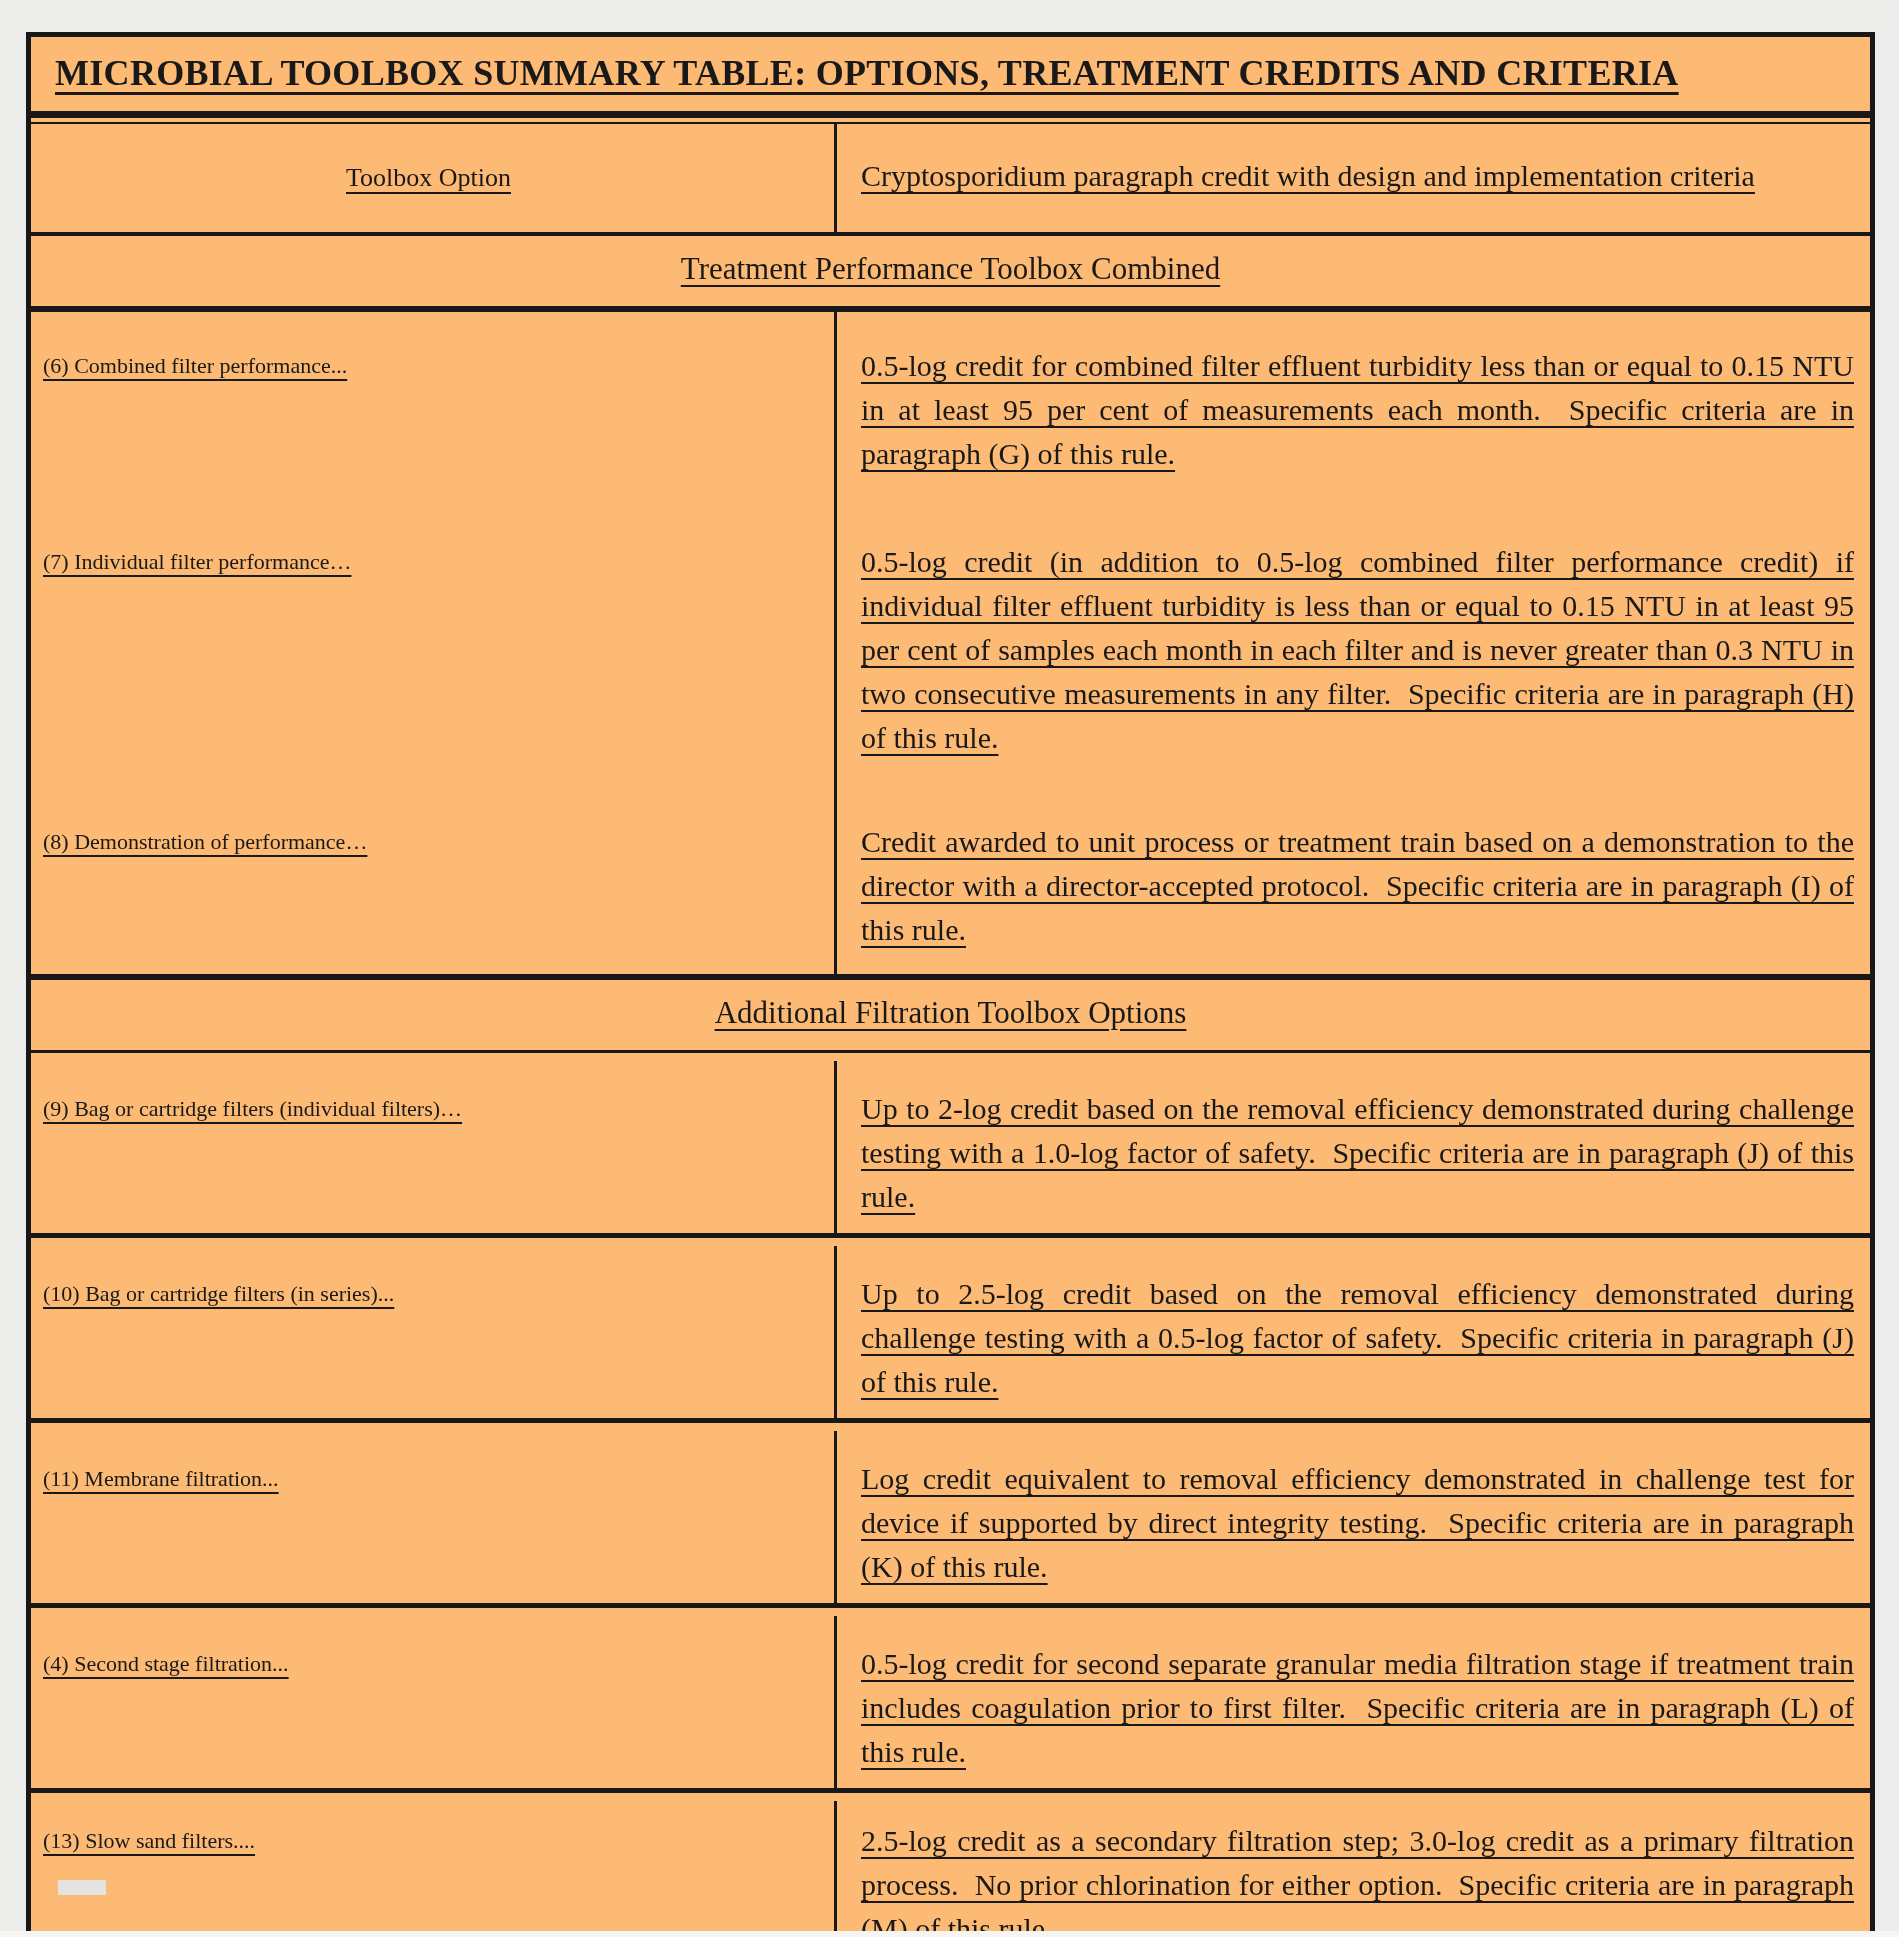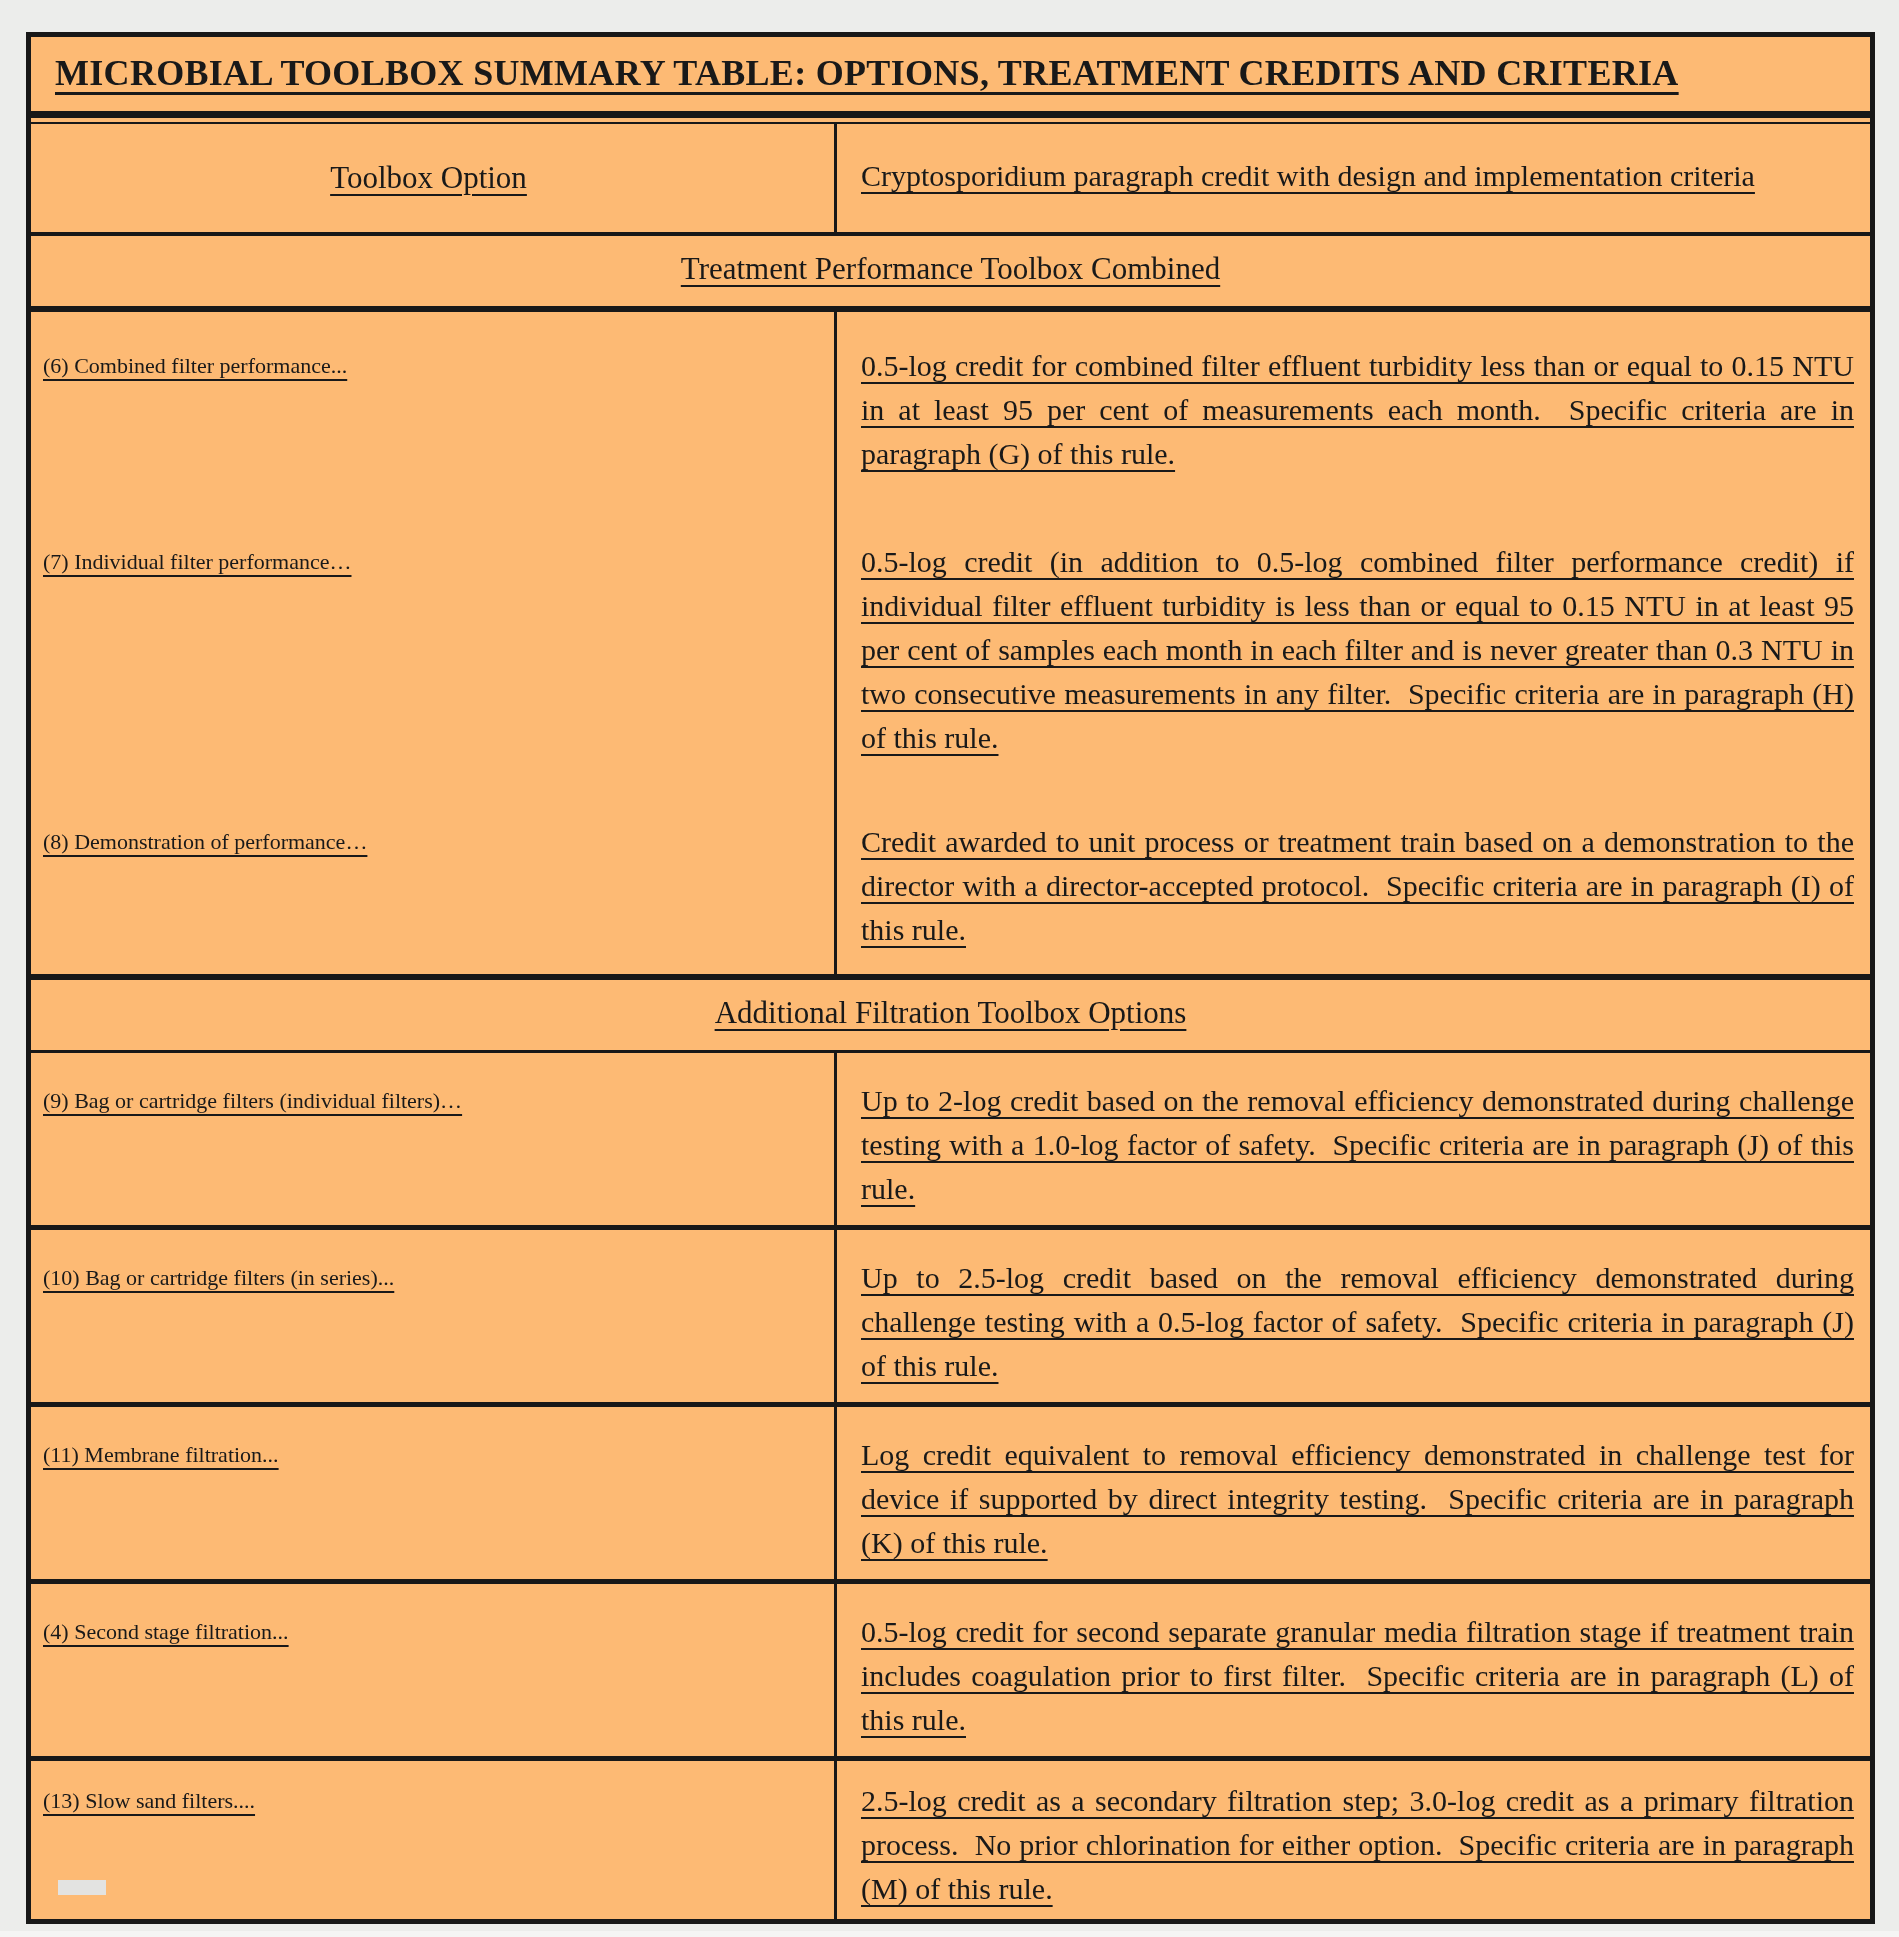--- a/index.html
+++ b/index.html
@@ -80,34 +80,34 @@
     font-size: 31px;
   }
   .sh-a { border-bottom: 6px solid #181818; }
   .sh-b { border-top: 6px solid #181818; border-bottom: 3px solid #181818; }
   
   .pair.p1 .cL, .pair.p1 .cR { padding-top: 32px; }
   .pair.p1 .cR { padding-bottom: 64px; }
   .pair.p2 .cR { padding-bottom: 60px; }
   .pair.p3 .cR { padding-bottom: 22px; }
   
-  .row .cL, .row .cR { padding-top: 26px; padding-bottom: 14px; }
+  .row .cL, .row .cR { padding-top: 26px; padding-bottom: 14px; margin-top: 8px; }
   .row + .row { border-top: 5px solid #181818; }
   .row.tight .cL, .row.tight .cR { padding-top: 18px; padding-bottom: 8px; }
   
   .u {
     text-decoration: underline;
     text-decoration-thickness: 2px;
     text-underline-offset: 6px;
   }
   .lbl {
     font-size: 22px;
     line-height: 44px;
   }
-  .hdr-lbl { font-size: 31px; }
+  .hdr-lbl { font-size: 26px; }
   .para {
     margin: 0;
     font-size: 30px;
     line-height: 44px;
     text-align: justify;
   }
   
   .artifact {
     position: absolute;
     left: 58px;

